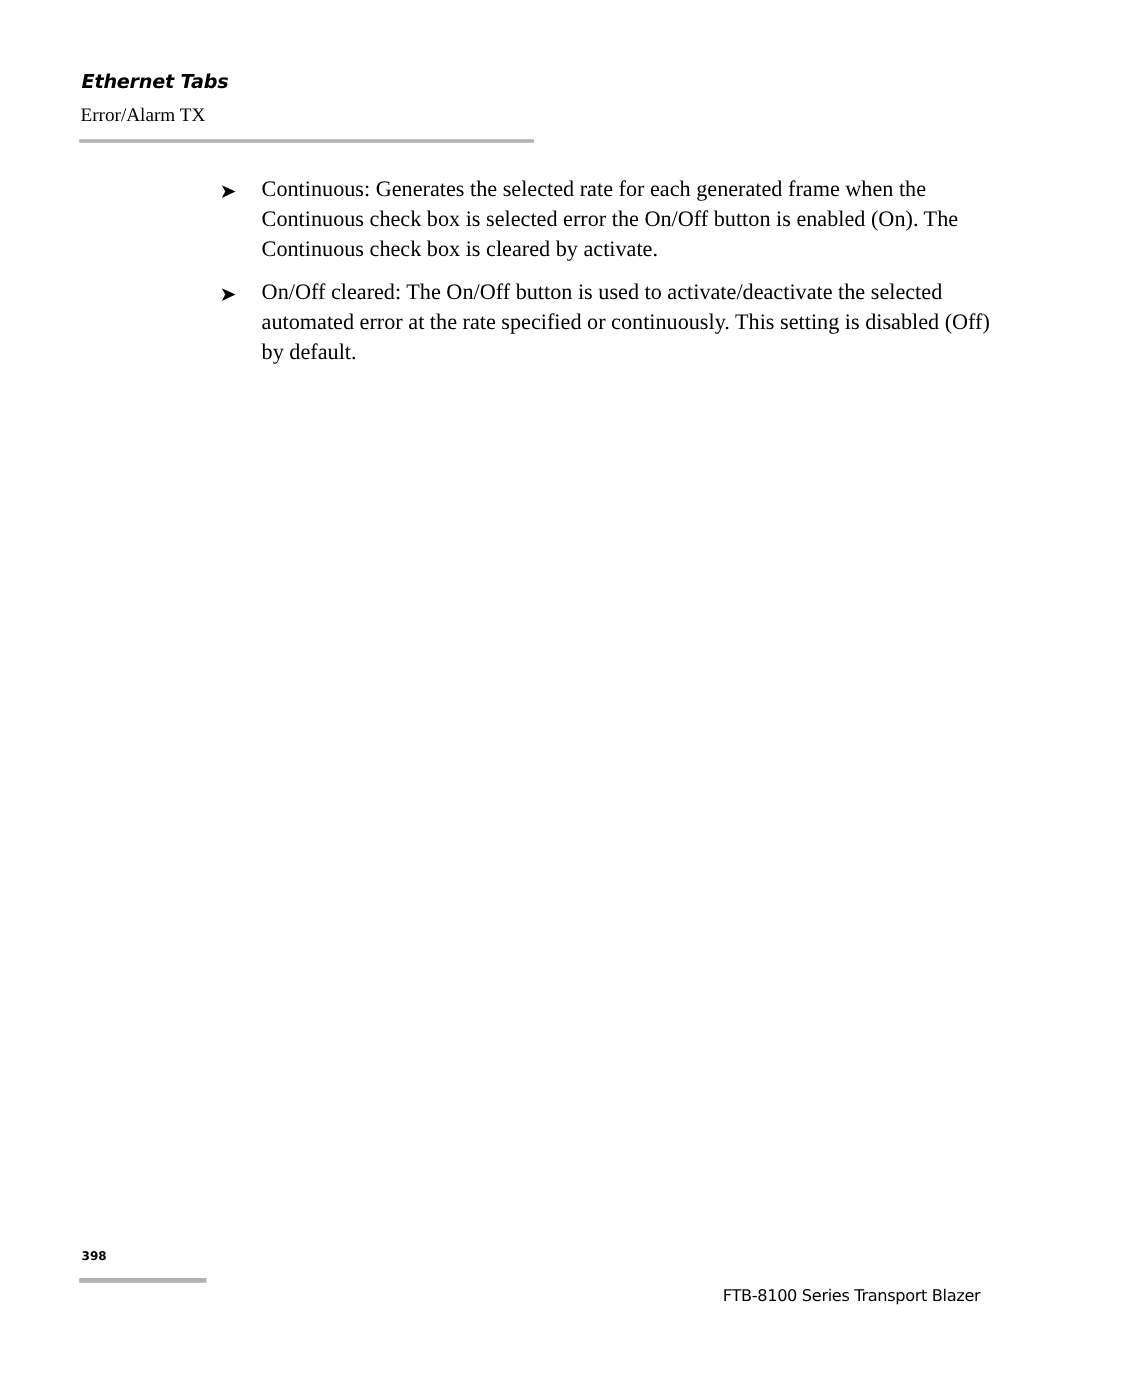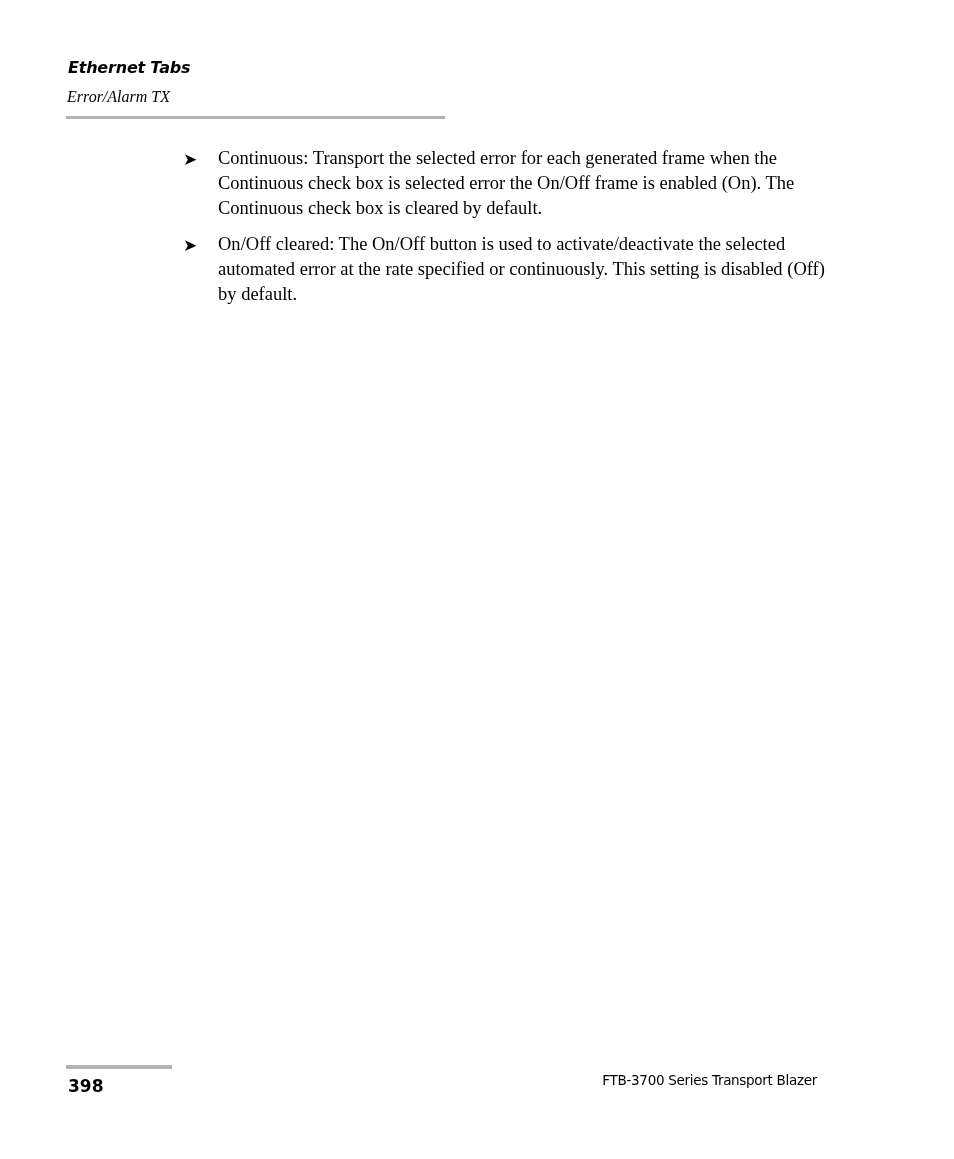--- a/index.html
+++ b/index.html
@@ -23,21 +23,20 @@
       font-size: 16px;
       line-height: 20px;
       letter-spacing: -0.2px;
       font-style: italic;
     }
     .header-subtitle {
       position: absolute;
       left: 67px;
       top: 87px;
       font-family: "Liberation Serif", serif;
-      font-style: italic;
       font-size: 16px;
       line-height: 20px;
     }
     .header-rule {
       position: absolute;
       left: 66px;
       top: 116px;
       width: 379px;
       height: 3px;
       background: #b3b3b3;
@@ -73,24 +72,24 @@
       position: absolute;
       left: 66px;
       top: 1065px;
       width: 106px;
       height: 4px;
       background: #b3b3b3;
     }
     .page-number {
       position: absolute;
       left: 68px;
-      top: 1076px;
+      top: 1038px;
       font-family: "DejaVu Sans", sans-serif;
       font-weight: bold;
-      font-size: 17px;
+      font-size: 10px;
       line-height: 20px;
       text-align: right;
     }
     .footer-product {
       position: absolute;
       right: 137px;
       top: 1071px;
       font-family: "DejaVu Sans", sans-serif;
       font-size: 13.5px;
       line-height: 18px;
@@ -100,23 +99,23 @@
 </head>
 <body>
 
 <div class="header-title">Ethernet Tabs</div>
 <div class="header-subtitle">Error/Alarm TX</div>
 <div class="header-rule"></div>
 
 <ul class="bullets">
   <li class="bullet">
     <span class="bullet-marker">➤</span>
-    <span><b>Continuous</b><span>: Transport the selected error for each generated frame when the </span><b>Continuous</b><span> check box is selected error the </span><b>On</b><span>/</span><b>Off</b><span> frame is enabled (On). The </span><b>Continuous</b><span> check box is cleared by default.</span></span>
+    <span><b>Continuous</b><span>: Generates the selected rate for each generated frame when the </span><b>Continuous</b><span> check box is selected error the </span><b>On</b><span>/</span><b>Off</b><span> button is enabled (On). The </span><b>Continuous</b><span> check box is cleared by activate.</span></span>
   </li>
   <li class="bullet">
     <span class="bullet-marker">➤</span>
     <span><b>On</b><span>/</span><b>Off</b><span> cleared: The </span><b>On</b><span>/</span><b>Off</b><span> button is used to activate/deactivate the selected automated error at the rate specified or continuously. This setting is disabled (Off) by default.</span></span>
   </li>
 </ul>
 
 <div class="footer-rule"></div>
 <div class="page-number">398</div>
-<div class="footer-product">FTB-3700 Series Transport Blazer</div>
+<div class="footer-product">FTB-8100 Series Transport Blazer</div>
 
 </body></html>

